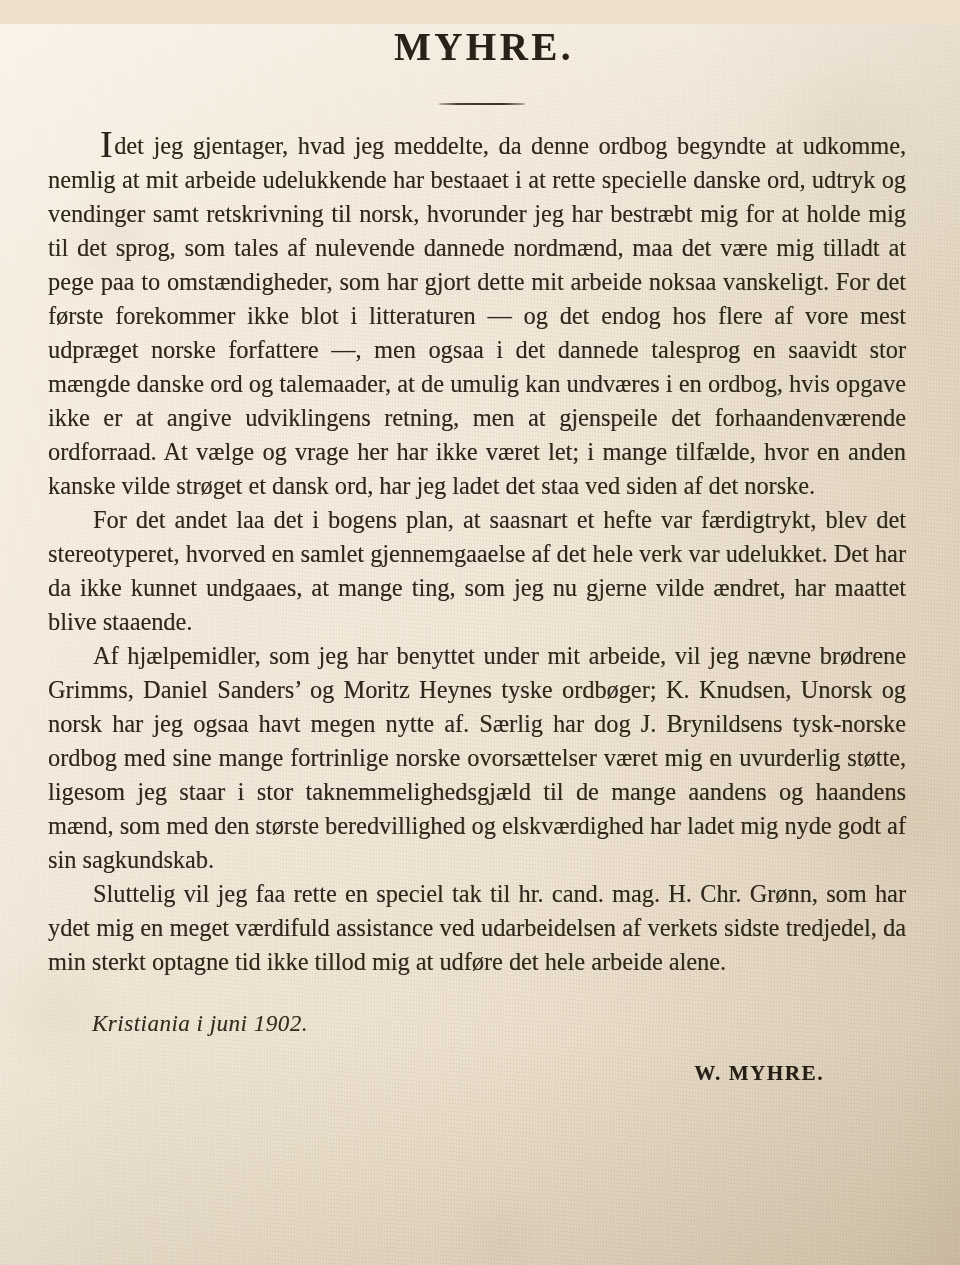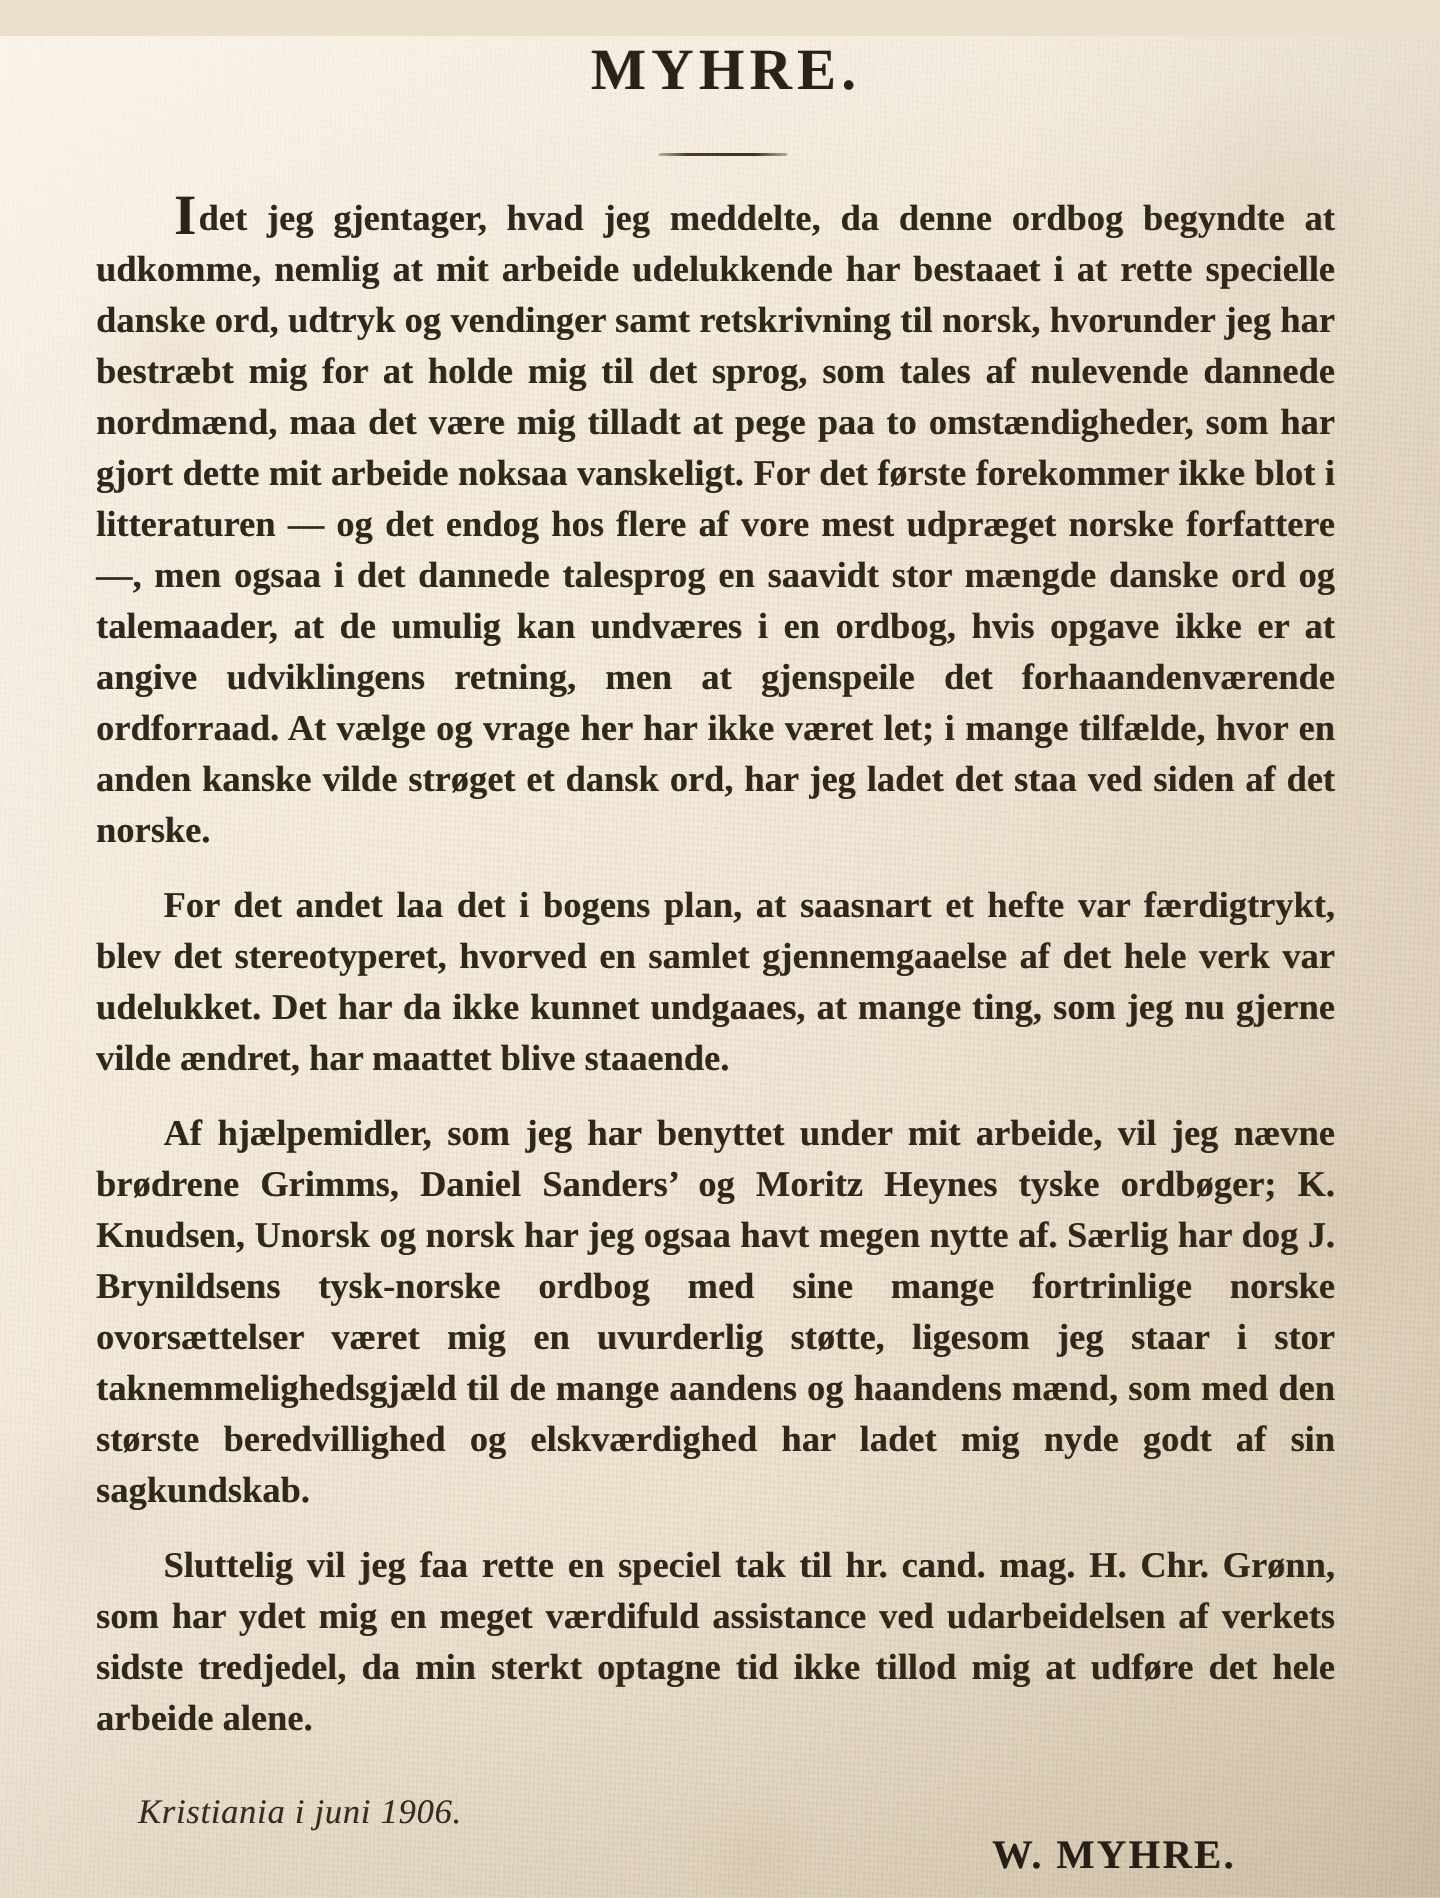--- a/index.html
+++ b/index.html
@@ -78,24 +78,23 @@
   .body {
     margin-top: 20px;
     color: #30271b;
     font-size: 24.3px;
     line-height: 34px;
     text-align: justify;
     text-justify: inter-word;
     -webkit-font-smoothing: antialiased;
   }
   .body p {
-    margin: 16px;
+    margin: 0;
     text-indent: 45px;
     text-shadow: 0.35px 0.25px 0.2px rgba(48,39,27,0.40);
-    font-weight: bold;
   }
   .body p.first {
     text-indent: 0;
   }
 
   
   .initial {
     font-size: 38px;
     line-height: 0;
     position: relative;
@@ -110,23 +109,24 @@
   .place-date {
     margin-top: 32px;
     padding-left: 44px;
     font-style: italic;
     font-size: 23px;
     letter-spacing: 0.5px;
     color: #352b1e;
     text-shadow: 0.3px 0.25px 0 rgba(53,43,30,0.35);
   }
   .signature {
+    margin-top: 24px;
     text-align: right;
     padding-right: 82px;
-    font-size: 27px;
+    font-size: 21px;
     font-weight: bold;
     letter-spacing: 1.6px;
     color: #261f15;
     text-shadow: 0.4px 0.3px 0 rgba(38,31,21,0.45);
   }
 </style>
 </head>
 <body>
 
 <div id="page">
@@ -143,18 +143,18 @@
       <p class="first"><span class="initial">I</span><span>det jeg gjentager, hvad jeg meddelte, da denne ordbog begyndte at udkomme, nemlig at mit arbeide udelukkende har bestaaet i at rette specielle danske ord, udtryk og vendinger samt retskrivning til norsk, hvorunder jeg har bestræbt mig for at holde mig til det sprog, som tales af nulevende dannede nordmænd, maa det være mig tilladt at pege paa to omstændigheder, som har gjort dette mit arbeide noksaa vanskeligt. For det første forekommer ikke blot i litteraturen — og det endog hos flere af vore mest udpræget norske forfattere —, men ogsaa i det dannede talesprog en saavidt stor mængde danske ord og talemaader, at de umulig kan undværes i en ordbog, hvis opgave ikke er at angive udviklingens retning, men at gjenspeile det forhaandenværende ordforraad. At vælge og vrage her har ikke været let; i mange tilfælde, hvor en anden kanske vilde strøget et dansk ord, har jeg ladet det staa ved siden af det norske.</span></p>
 
       <p>For det andet laa det i bogens plan, at saasnart et hefte var færdigtrykt, blev det stereotyperet, hvorved en samlet gjennemgaaelse af det hele verk var udelukket. Det har da ikke kunnet undgaaes, at mange ting, som jeg nu gjerne vilde ændret, har maattet blive staaende.</p>
 
       <p>Af hjælpemidler, som jeg har benyttet under mit arbeide, vil jeg nævne brødrene Grimms, Daniel Sanders’ og Moritz Heynes tyske ordbøger; K. Knudsen, Unorsk og norsk har jeg ogsaa havt megen nytte af. Særlig har dog J. Brynildsens tysk-norske ordbog med sine mange fortrinlige norske ovorsættelser været mig en uvurderlig støtte, ligesom jeg staar i stor taknemmelighedsgjæld til de mange aandens og haandens mænd, som med den største beredvillighed og elskværdighed har ladet mig nyde godt af sin sagkundskab.</p>
 
       <p>Sluttelig vil jeg faa rette en speciel tak til hr. cand. mag. H. Chr. Grønn, som har ydet mig en meget værdifuld assistance ved udarbeidelsen af verkets sidste tredjedel, da min sterkt optagne tid ikke tillod mig at udføre det hele arbeide alene.</p>
 
     </div>
 
-    <div class="place-date">Kristiania i juni 1906.</div>
+    <div class="place-date">Kristiania i juni 1902.</div>
 
     <div class="signature">W. MYHRE.</div>
 
   </div>
 </div>
 
 </body></html>

